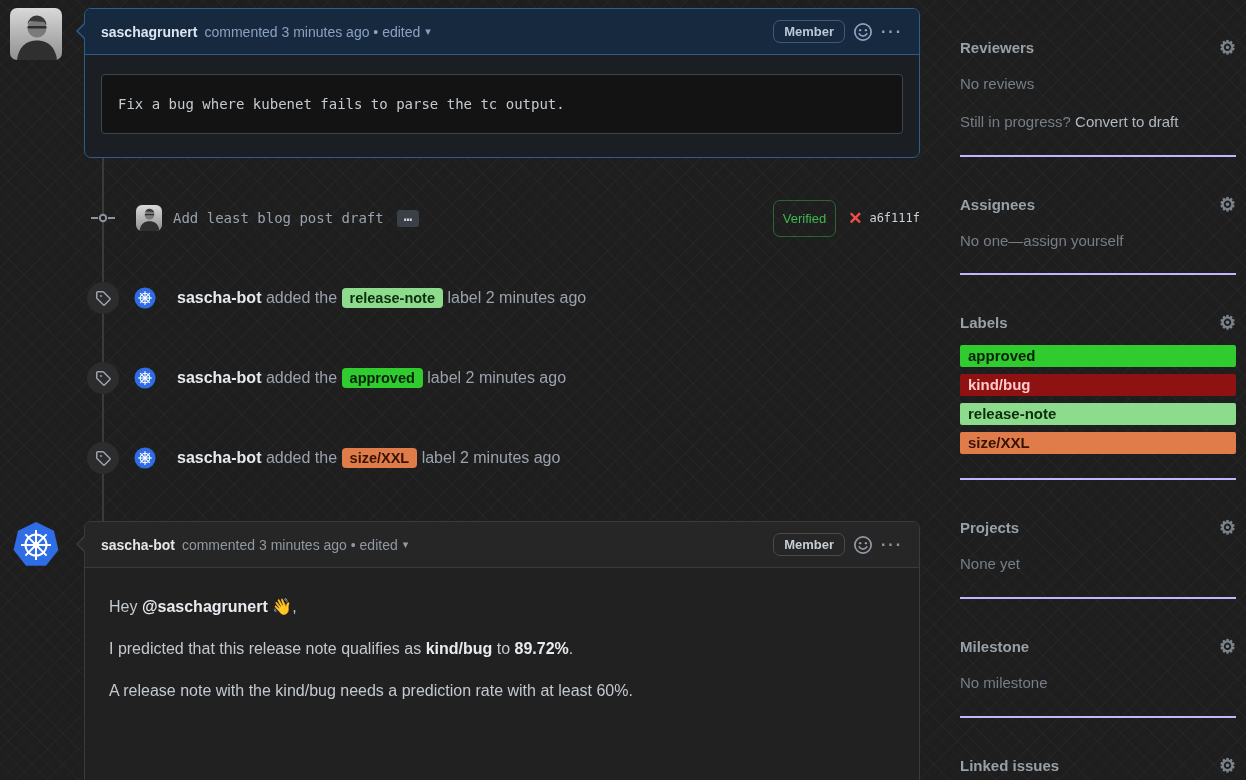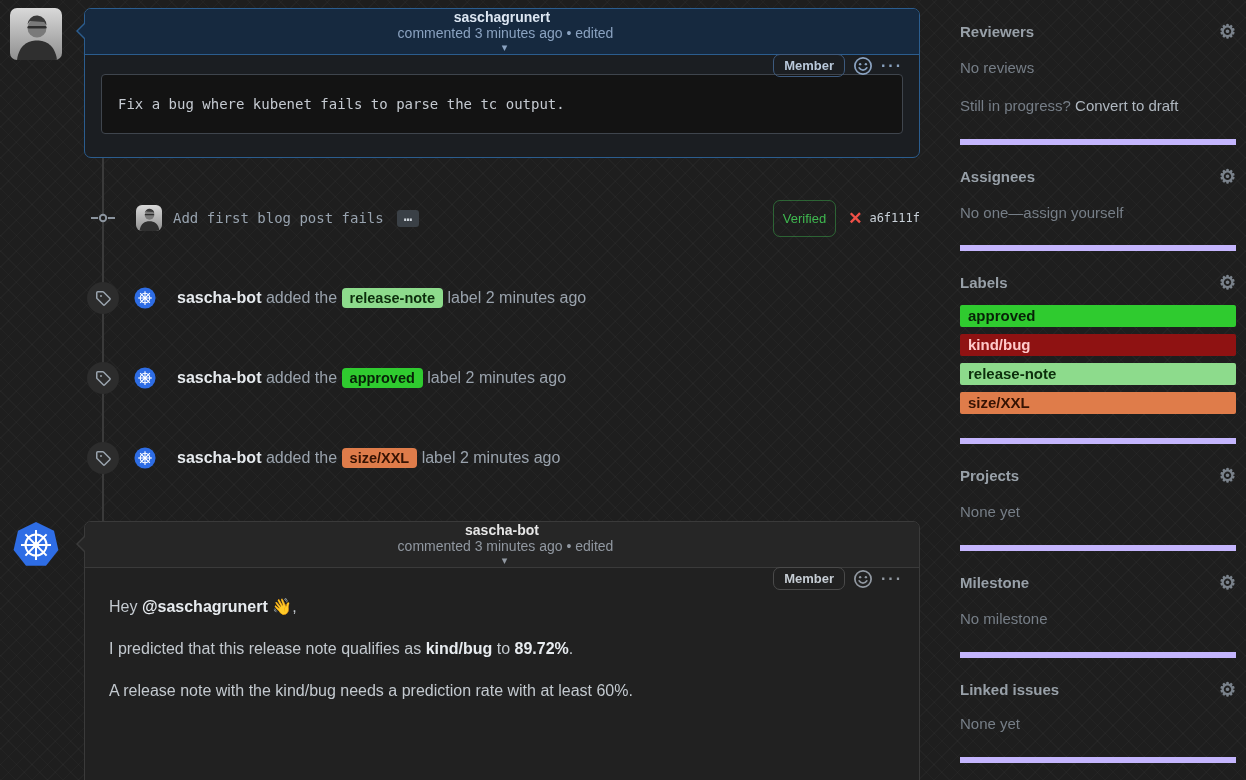--- a/index.html
+++ b/index.html
@@ -19,21 +19,21 @@
   .k8s-lg{position:absolute;left:12px;top:521px;width:48px;height:48px;}
 
   
   .main{position:absolute;left:84px;top:0;width:836px;height:780px;}
   .timeline-line{position:absolute;left:18px;top:158px;width:2px;height:363px;background:#3a3a3a;}
 
   
   .comment{position:absolute;left:0;right:0;border-radius:7px;border:1px solid #3a3a3a;background:#212121;}
   .comment.blue{border-color:#2b5d8f;background:#1b1e22;}
   .c-header{height:45px;display:flex;align-items:center;padding:0 16px;border-bottom:1px solid #3a3a3a;
-    border-radius:6px 6px 0 0;background:#262626;position:relative;color:#9198a1;font-size:14px;flex-direction:column;}
+    border-radius:6px 6px 0 0;background:#262626;position:relative;color:#9198a1;font-size:14px;}
   .comment.blue .c-header{background:#16293f;border-bottom-color:#2b5d8f;color:#8aa2c0;}
   .c-header b{color:#e6e6e6;font-size:14px;}
   .comment.blue .c-header b{color:#dce6f2;}
   .c-meta{margin-left:7px;}
   .hdr-caret{margin-left:5px;font-size:11px;cursor:pointer;}
   .hdr-right{margin-left:auto;display:flex;align-items:center;gap:8px;}
   .member-badge{border:1px solid #4a4a4a;color:#c6cdd4;border-radius:7px;padding:3px 10px;font-weight:bold;font-size:13px;}
   .comment.blue .member-badge{border-color:#3d5a7e;color:#b9c8da;}
   .smiley{display:flex;align-items:center;cursor:pointer;}
   .kebab{font-weight:bold;font-size:16px;letter-spacing:2px;cursor:pointer;}
@@ -70,21 +70,21 @@
   .chip{display:inline-block;border-radius:4px;padding:2px 8px;font-weight:bold;font-size:14.5px;cursor:pointer;}
 
   
   .c2{top:521px;height:620px;}
   .c2-body{padding:5px 24px 24px;font-size:16px;color:#c3c9cf;}
   .c2-body p{margin:24px 0 0;}
   .c2-body b{color:#e8ecf0;}
 
   
   .sidebar{position:absolute;left:960px;top:0;width:276px;}
-  .sb-sec{padding:22px 0;border-bottom:6px solid #c4b5fd;}
+  .sb-sec{padding:22px 0;border-bottom:2px solid #c4b5fd;margin-top:16px;}
   .sb-title{display:flex;align-items:center;justify-content:space-between;font-weight:bold;
     font-size:15px;color:#98a0a8;}
   .gear{font-size:19px;color:#7a828b;cursor:pointer;line-height:1;}
   .sb-text{margin-top:16px;font-size:15px;color:#767e87;line-height:1.45;}
   .sb-link{color:#b0b8c0;cursor:pointer;}
   .sb-labels{margin-top:13px;}
   .sb-label{height:22px;line-height:22px;border-radius:2px;padding:0 8px;font-weight:bold;font-size:15px;
     margin-bottom:7px;cursor:pointer;}
 </style>
 </head>
@@ -168,21 +168,21 @@
               <stop offset="1" stop-color="#8f8f8f"></stop>
             </linearGradient>
           </defs>
         <rect width="52" height="52" fill="url(#pg2)"></rect>
         <circle cx="27" cy="20" r="9.5" fill="#7a7a7a"></circle>
         <path d="M17.5 16.5 a9.5 9.5 0 0 1 19 1 l-2.5 -3.5 -14 -1 z" fill="#3a3a3a"></path>
         <rect x="17.5" y="18" width="19" height="2.6" rx="1.3" fill="#2e2e2e"></rect>
         <path d="M7 52 C9 37 18 32.5 27 32.5 C36 32.5 45 37 47 52 Z" fill="#2f2f2f"></path>
       </svg>
     </span>
-    <span class="commit-msg mono">Add first blog post fails</span>
+    <span class="commit-msg mono">Add least blog post draft</span>
     <span class="expander mono">…</span>
     <div class="commit-right">
       <span class="verified-badge">Verified</span>
       <span class="x-icon">✕</span>
       <span class="sha mono">a6f111f</span>
     </div>
   </div>
 
   <div class="event" style="top:281px;">
     <div class="tag-circle">

